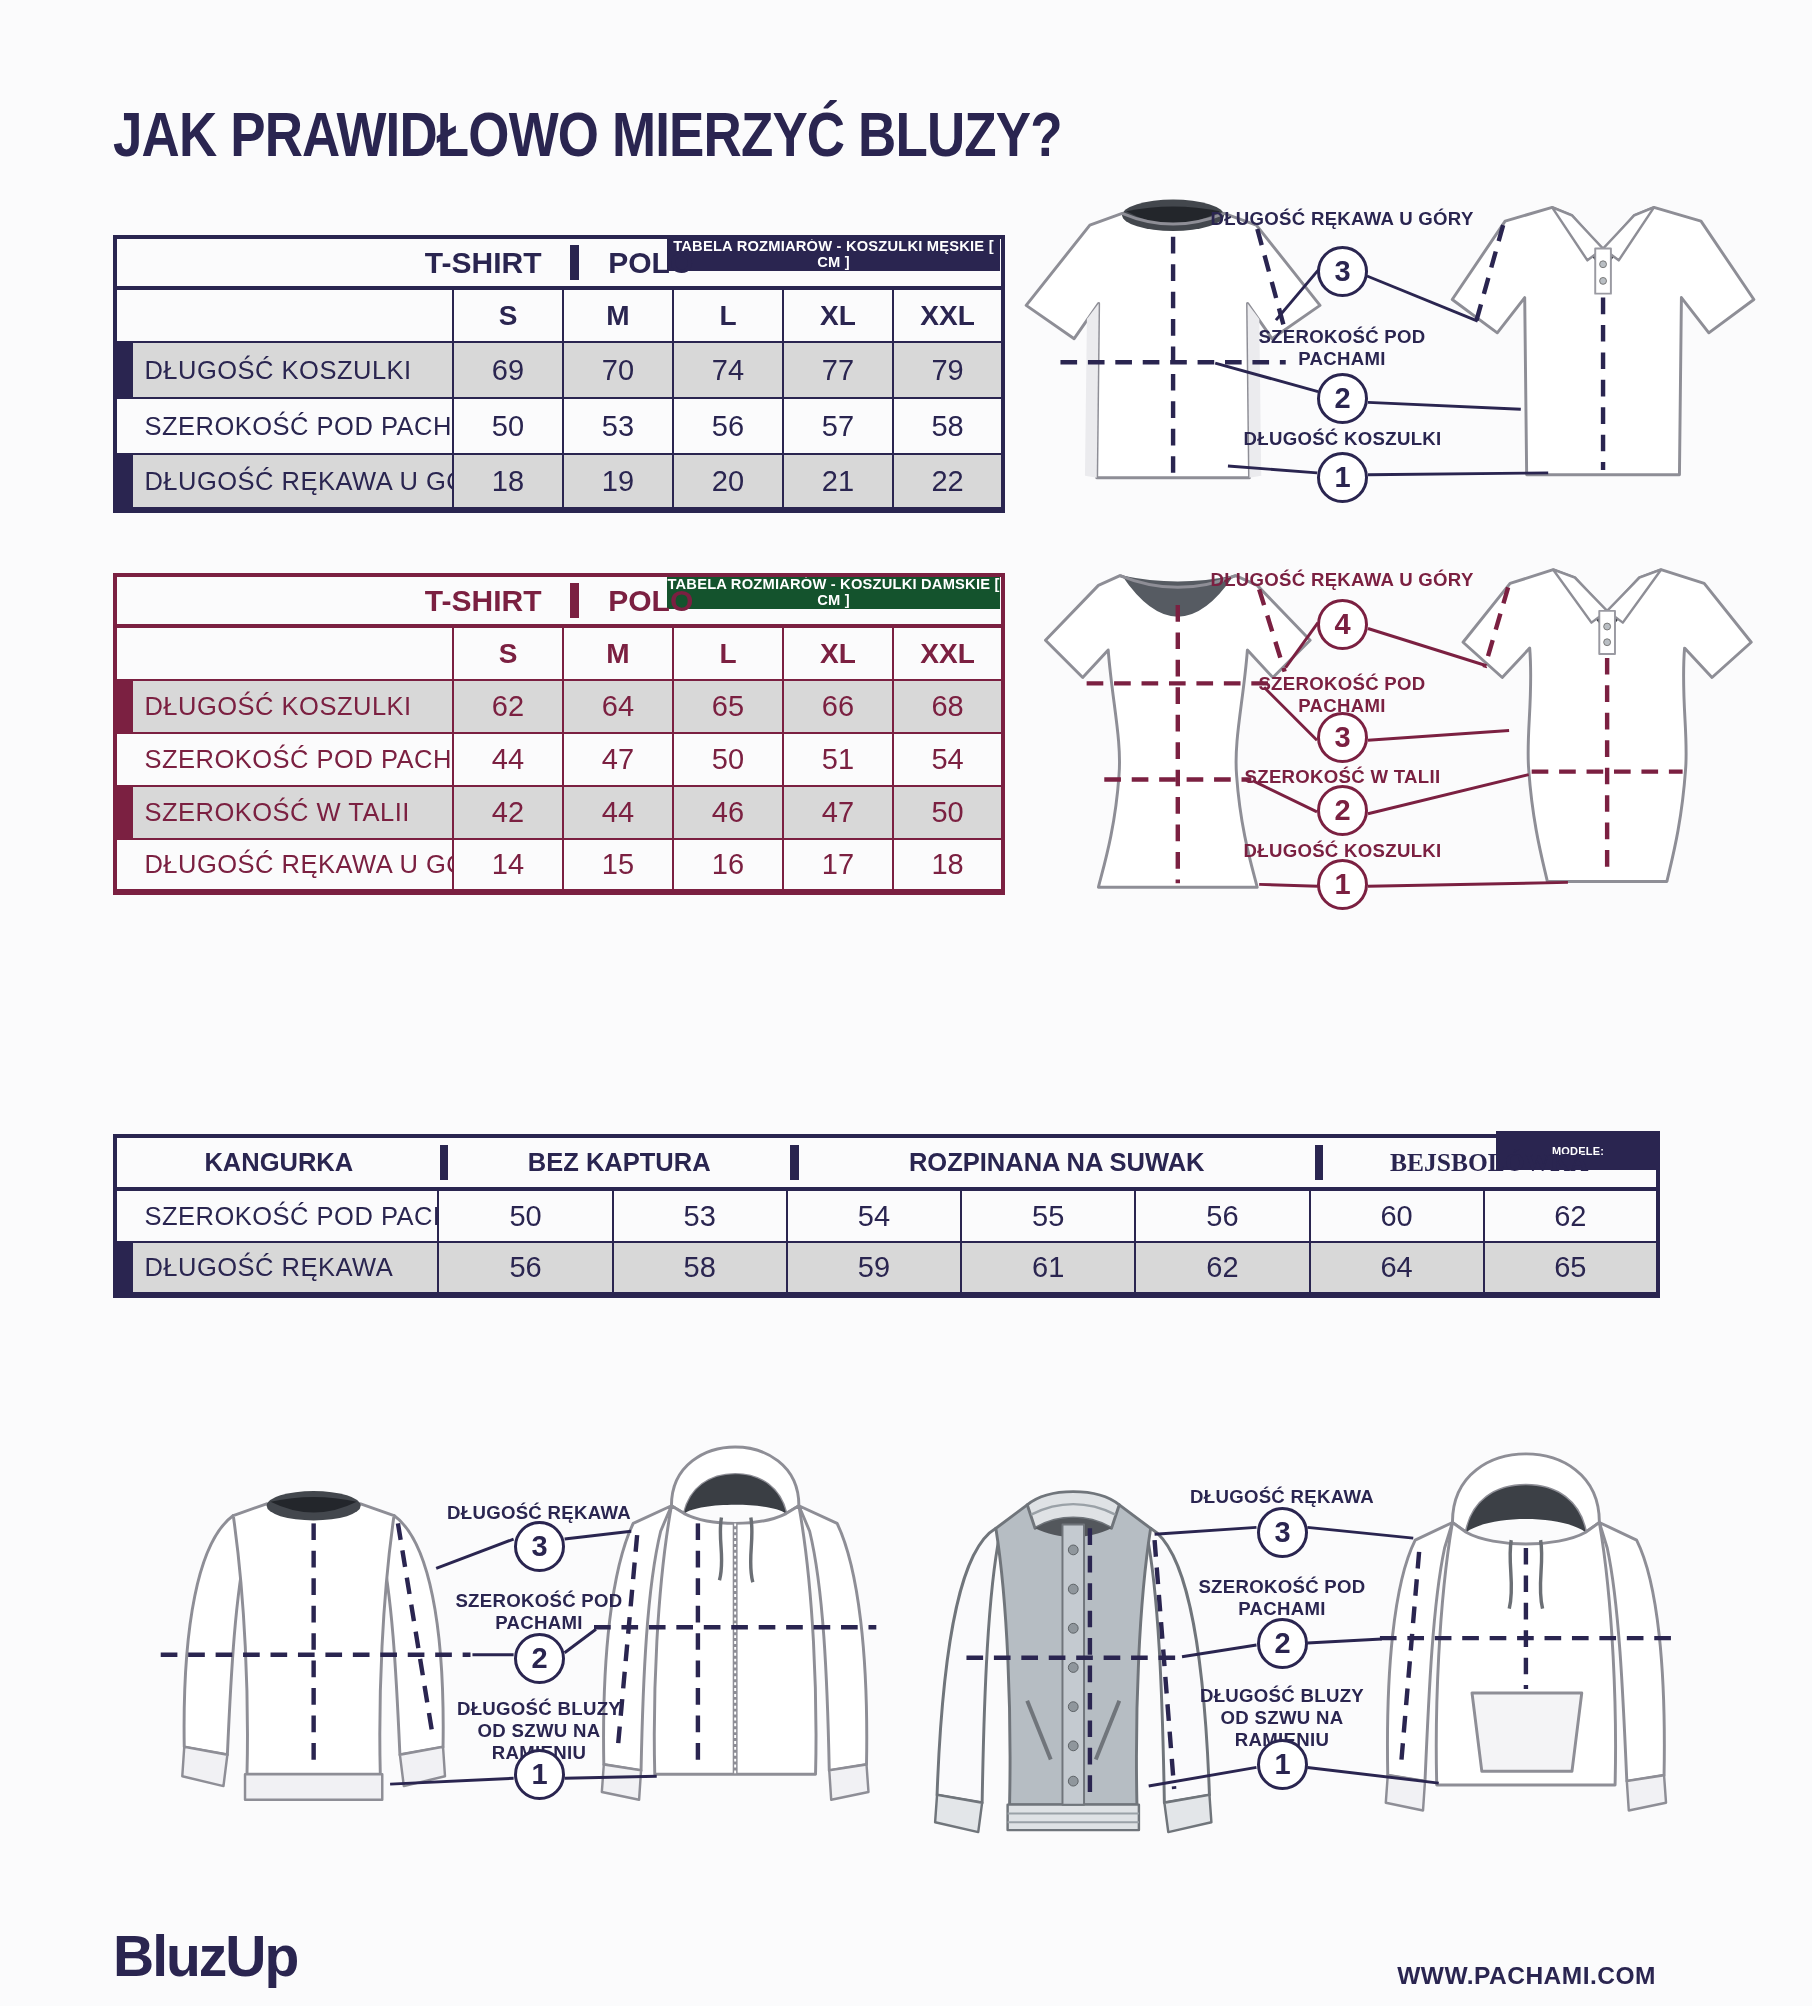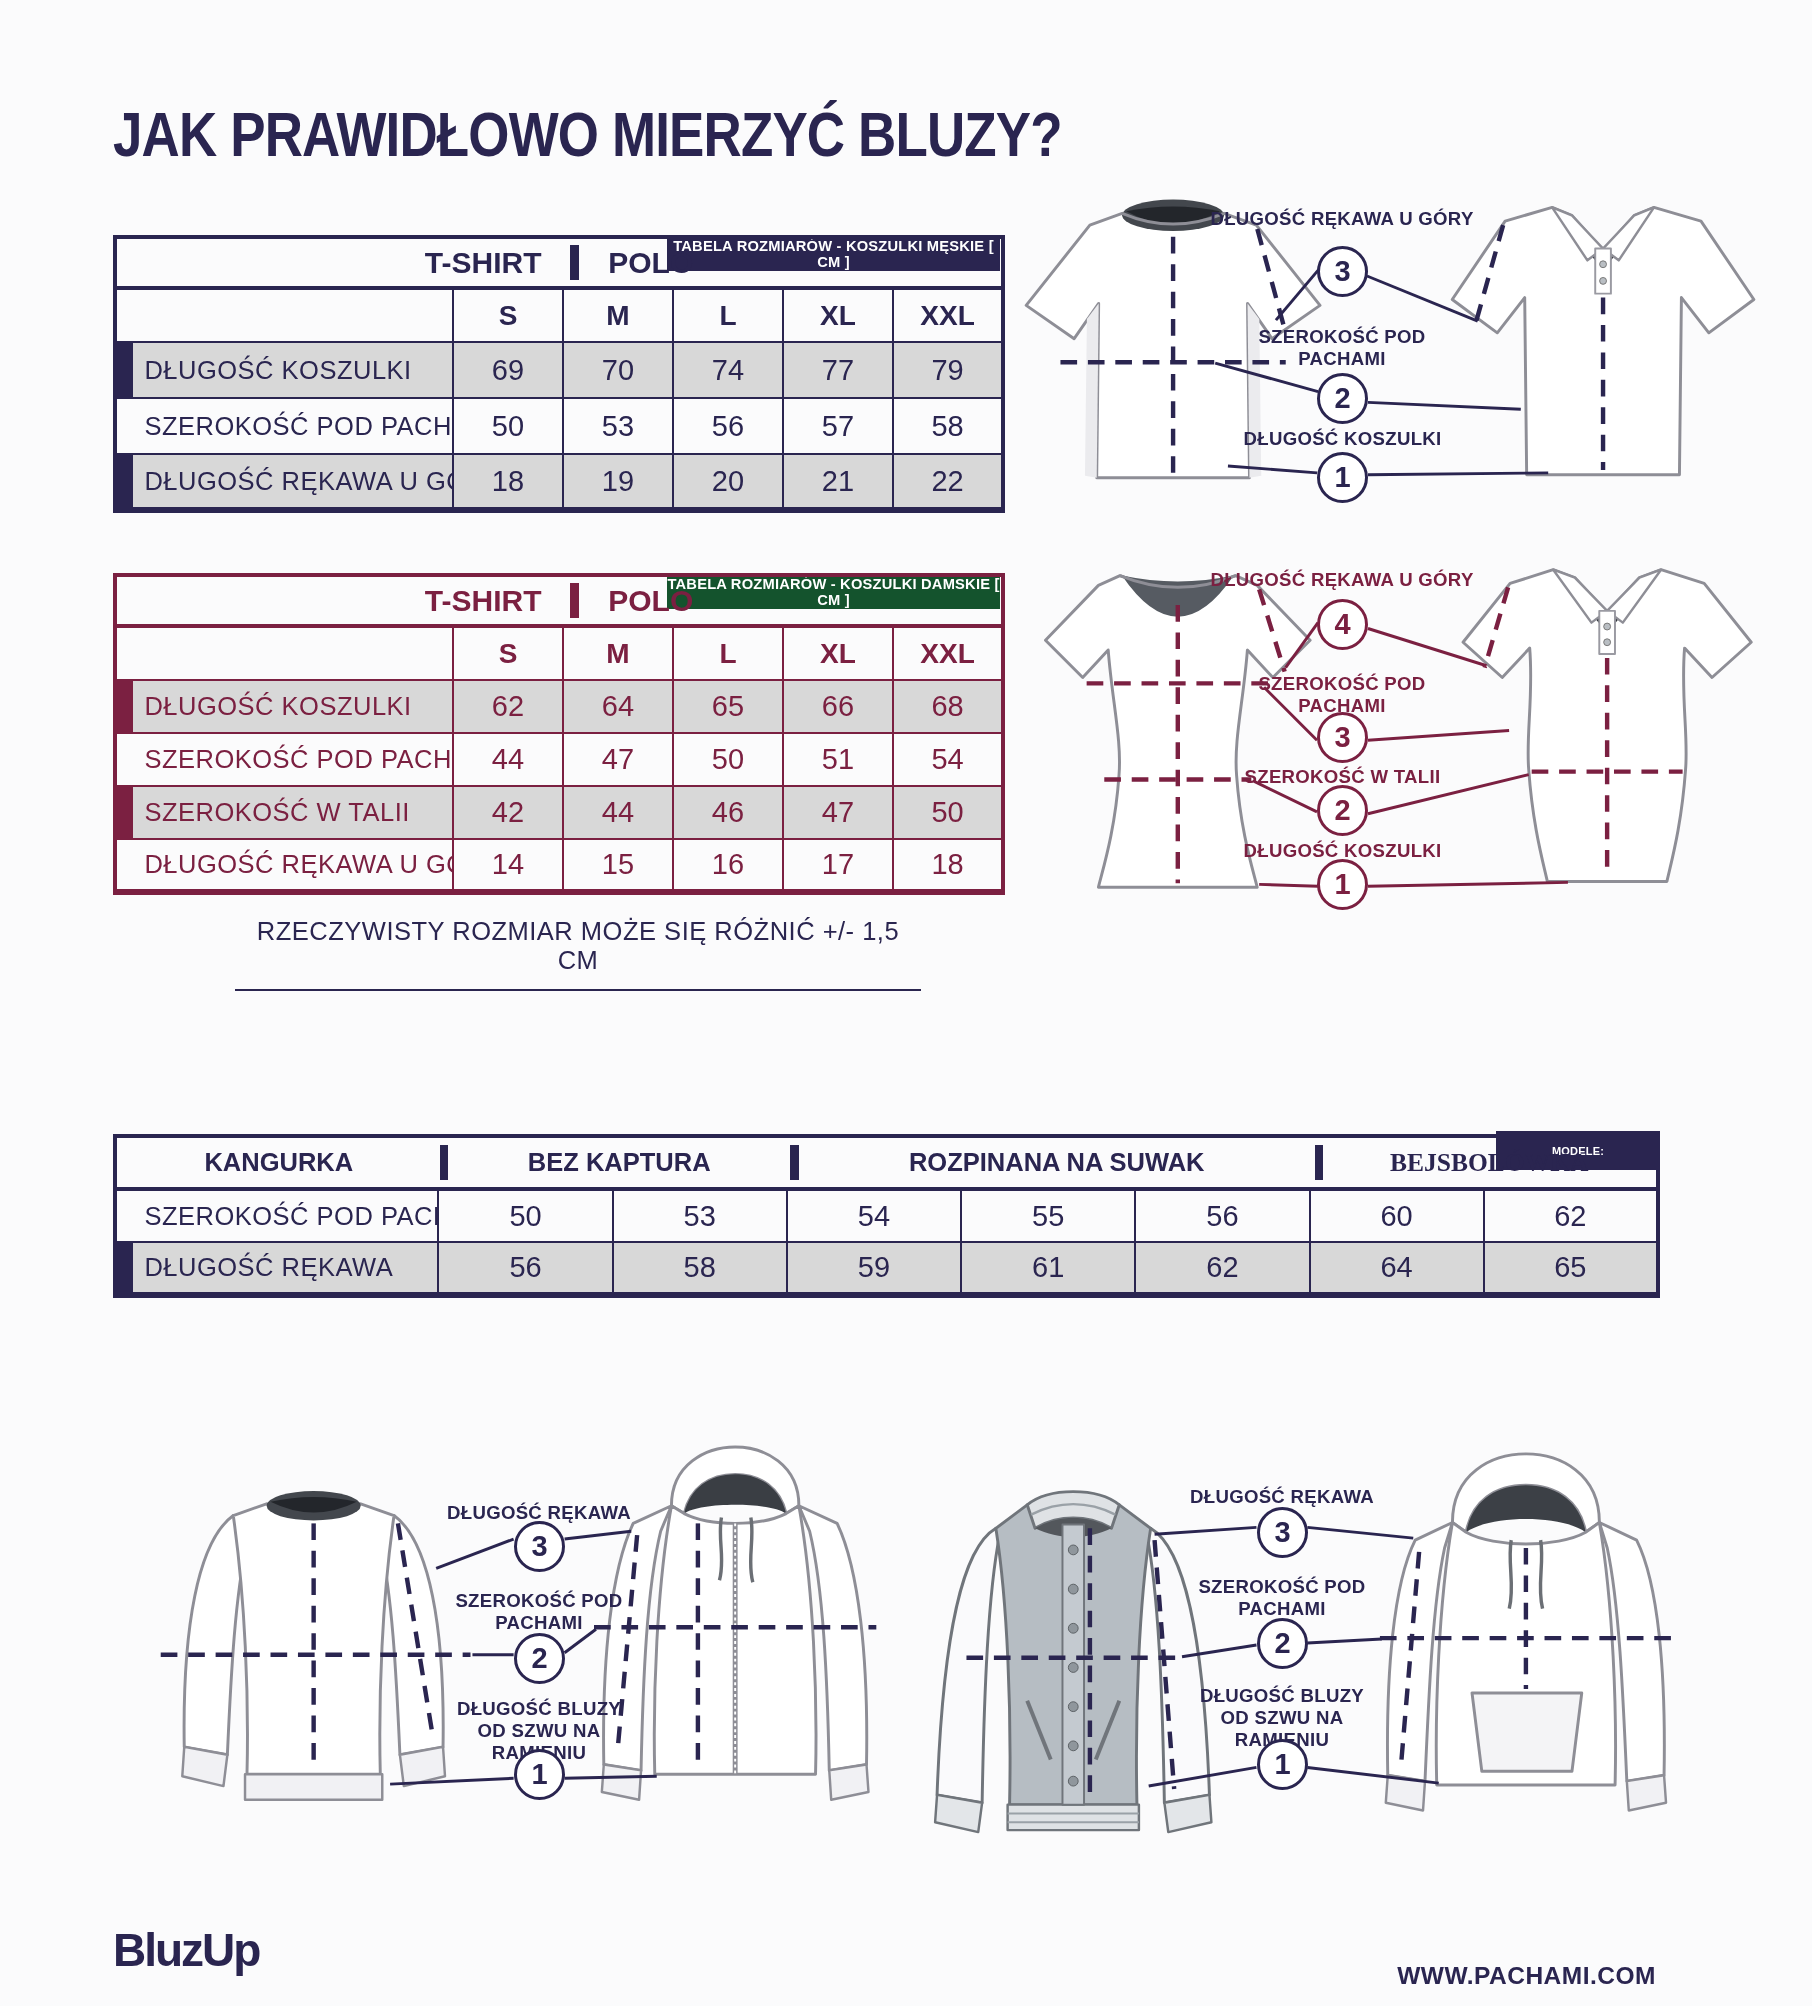--- a/index.html
+++ b/index.html
@@ -61,21 +61,21 @@
   .num-circle{position:absolute;width:51px;height:51px;border-radius:50%;background:#fff;
     border:3.9px solid #2a2550;box-sizing:border-box;display:flex;align-items:center;justify-content:center;
     font-size:29px;font-weight:bold;color:#2a2550;}
   .num-circle.m{border-color:#7b2041;color:#7b2041;}
   .dashN{fill:none;stroke:#2a2550;stroke-width:4.5;stroke-dasharray:17 11;}
   .dashM{fill:none;stroke:#7b2041;stroke-width:4.5;stroke-dasharray:17 11;}
   .connN{stroke:#2a2550;stroke-width:3;}
   .connM{stroke:#7b2041;stroke-width:3;}
   .garment{stroke-linejoin:round;}
   
-  #logo{left:113px;top:1923px;font-size:46px;font-weight:bold;letter-spacing:-2px;color:#2a2550;}
+  #logo{left:113px;top:1923px;font-size:57px;font-weight:bold;letter-spacing:-2px;color:#2a2550;}
   #website{left:1274px;top:1962px;width:382px;text-align:right;font-size:24.5px;font-weight:bold;color:#2a2550;letter-spacing:0.5px;}
 </style>
 </head>
 <body>
 
 <div id="canvas">
 
   <div id="title" class="abs">JAK PRAWIDŁOWO MIERZYĆ BLUZY?</div>
 
   <div id="tab-men" class="abs tab">TABELA ROZMIARÓW - KOSZULKI MĘSKIE [ CM ]</div>
@@ -284,23 +284,20 @@
     <div class="callout-label m" style="left:186px;top:24.5px;width:274px;">DŁUGOŚĆ RĘKAWA U GÓRY</div>
     <div class="num-circle m" style="left:298px;top:55px;">4</div>
     <div class="callout-label m" style="left:225px;top:129px;width:196px;">SZEROKOŚĆ POD PACHAMI</div>
     <div class="num-circle m" style="left:298px;top:168px;">3</div>
     <div class="callout-label m" style="left:206px;top:222px;width:235px;">SZEROKOŚĆ W TALII</div>
     <div class="num-circle m" style="left:298px;top:241px;">2</div>
     <div class="callout-label m" style="left:206px;top:296px;width:235px;">DŁUGOŚĆ KOSZULKI</div>
     <div class="num-circle m" style="left:298px;top:315px;">1</div>
   </div>
 
-  <div id="footnote" class="abs">
-    <span>RZECZYWISTY ROZMIAR MOŻE SIĘ RÓŻNIĆ +/- 1,5 CM</span>
-  </div>
 
   <div id="tab-models" class="abs tab">MODELE:</div>
   <div id="table-models" class="abs size-table navy-t" style="left:113px;top:1134px;width:1547px;">
     <table>
       <colgroup>
           <col style="width:323px">
           <col style="width:174px">
           <col style="width:174px">
           <col style="width:174px">
           <col style="width:174px">

